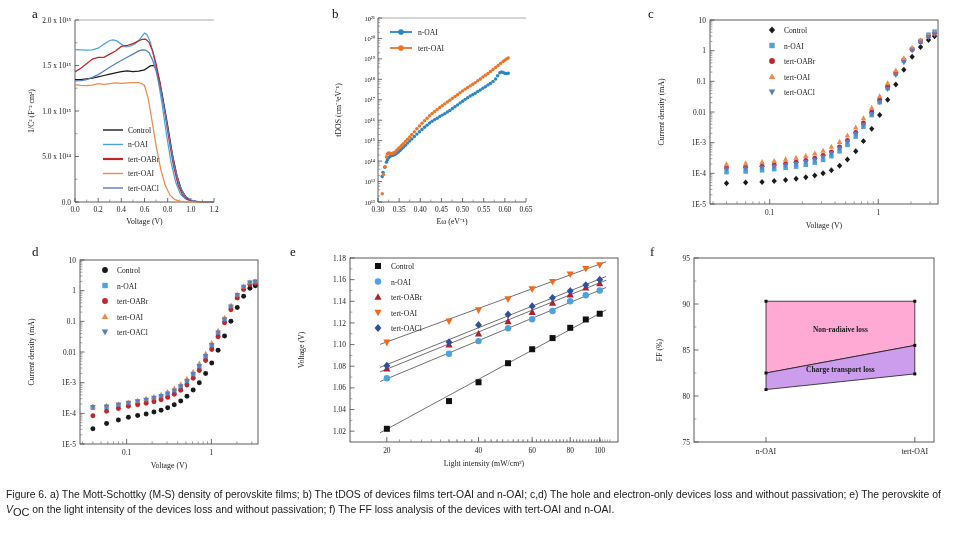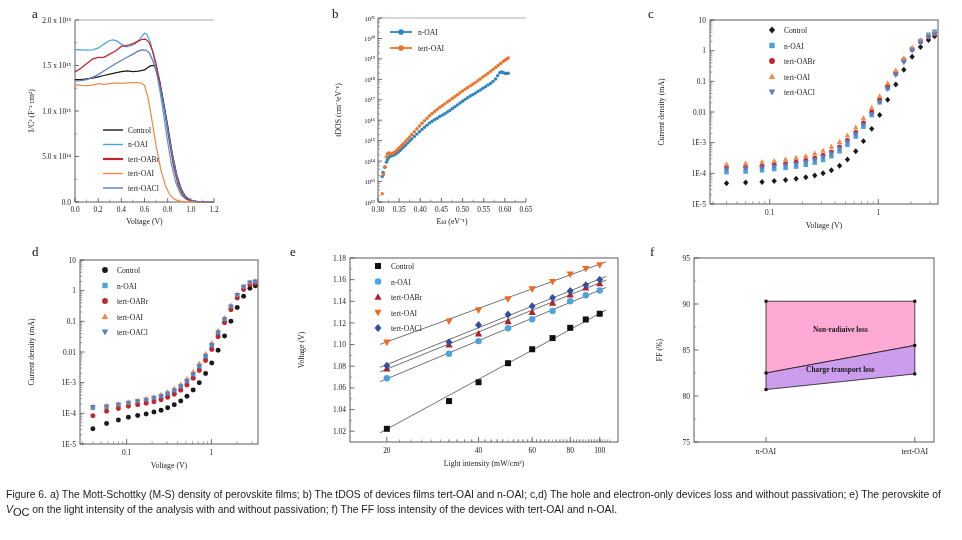--- a/index.html
+++ b/index.html
@@ -1006,17 +1006,17 @@
         <rect x="265.3" y="128.41999999999996" width="3" height="3" fill="#111"></rect>
         <text x="14" y="106" class="axis-title" text-anchor="middle" transform="rotate(-90 14 106)">FF (%)</text>
       </svg>
   </div>
 
   <div id="caption">
     <b>Figure 6.</b>
     <span>a) The Mott-Schottky (M-S) density of perovskite films;</span>
     <span>b) The tDOS of devices films tert-OAI and n-OAI;</span>
     <span>c,d) The hole and electron-only devices loss and without passivation;</span>
-    <span>e) The perovskite of </span><span class="it">V</span><span class="sub">OC</span><span> on the light intensity of the analysis with and without passivation;</span>
-    <span>f) The FF loss intensity of the devices with tert-OAI and n-OAI.</span>
+    <span>e) The perovskite of </span><span class="it">V</span><span class="sub">OC</span><span> on the light intensity of the devices loss and without passivation;</span>
+    <span>f) The FF loss analysis of the devices with tert-OAI and n-OAI.</span>
   </div>
 
 </div>
 
 </body></html>

